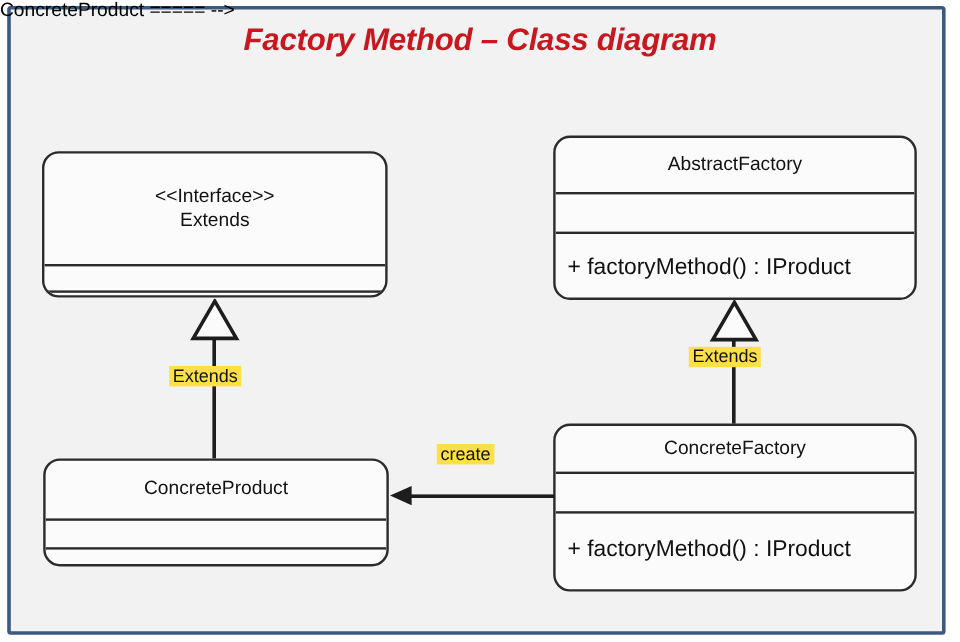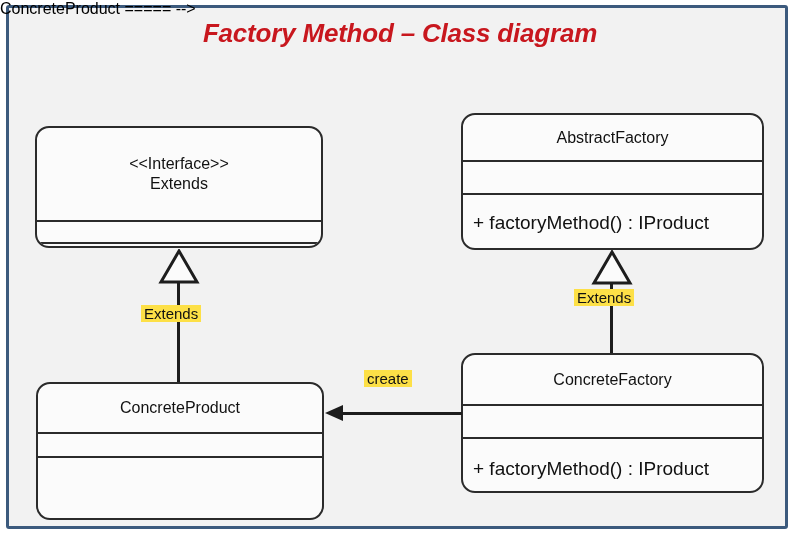--- a/index.html
+++ b/index.html
@@ -82,21 +82,21 @@
     padding-left: 10px;
     font-size: 19px;
     color: #111111;
     white-space: nowrap;
   }
   .uml-compartment.empty { padding-left: 0; }
 
   
   #box-iproduct        { left: 35px;  top: 126px; width: 288px; height: 122px; }
   #box-abstractfactory { left: 461px; top: 113px; width: 303px; height: 137px; }
-  #box-concreteproduct { left: 36px;  top: 382px; width: 288px; height: 138px; }
+  #box-concreteproduct { left: 36px;  top: 382px; width: 288px; height: 90px; }
   #box-concretefactory { left: 461px; top: 353px; width: 303px; height: 140px; }
 
   
   .vline {
     position: absolute;
     width: 0;
     border-left: 3px solid #1d1d1d;
   }
   .hline {
     position: absolute;
@@ -179,21 +179,21 @@
         <div>ConcreteProduct</div>
       </div>
       <div class="uml-sep"></div>
       <div class="uml-compartment empty" style="height:22px;"></div>
       <div class="uml-sep"></div>
       <div class="uml-compartment empty" style="height:38px;"></div>
     </div>
 
     
     <div class="uml-box" id="box-concretefactory">
-      <div class="uml-header" style="height:49px;">
+      <div class="uml-header" style="height:38px;">
         <div>ConcreteFactory</div>
       </div>
       <div class="uml-sep"></div>
       <div class="uml-compartment empty" style="height:31px;"></div>
       <div class="uml-sep"></div>
       <div class="uml-compartment" style="height:59px;">+ factoryMethod() : IProduct</div>
     </div>
 
     
     <div class="vline" id="line-left-gen"></div>

